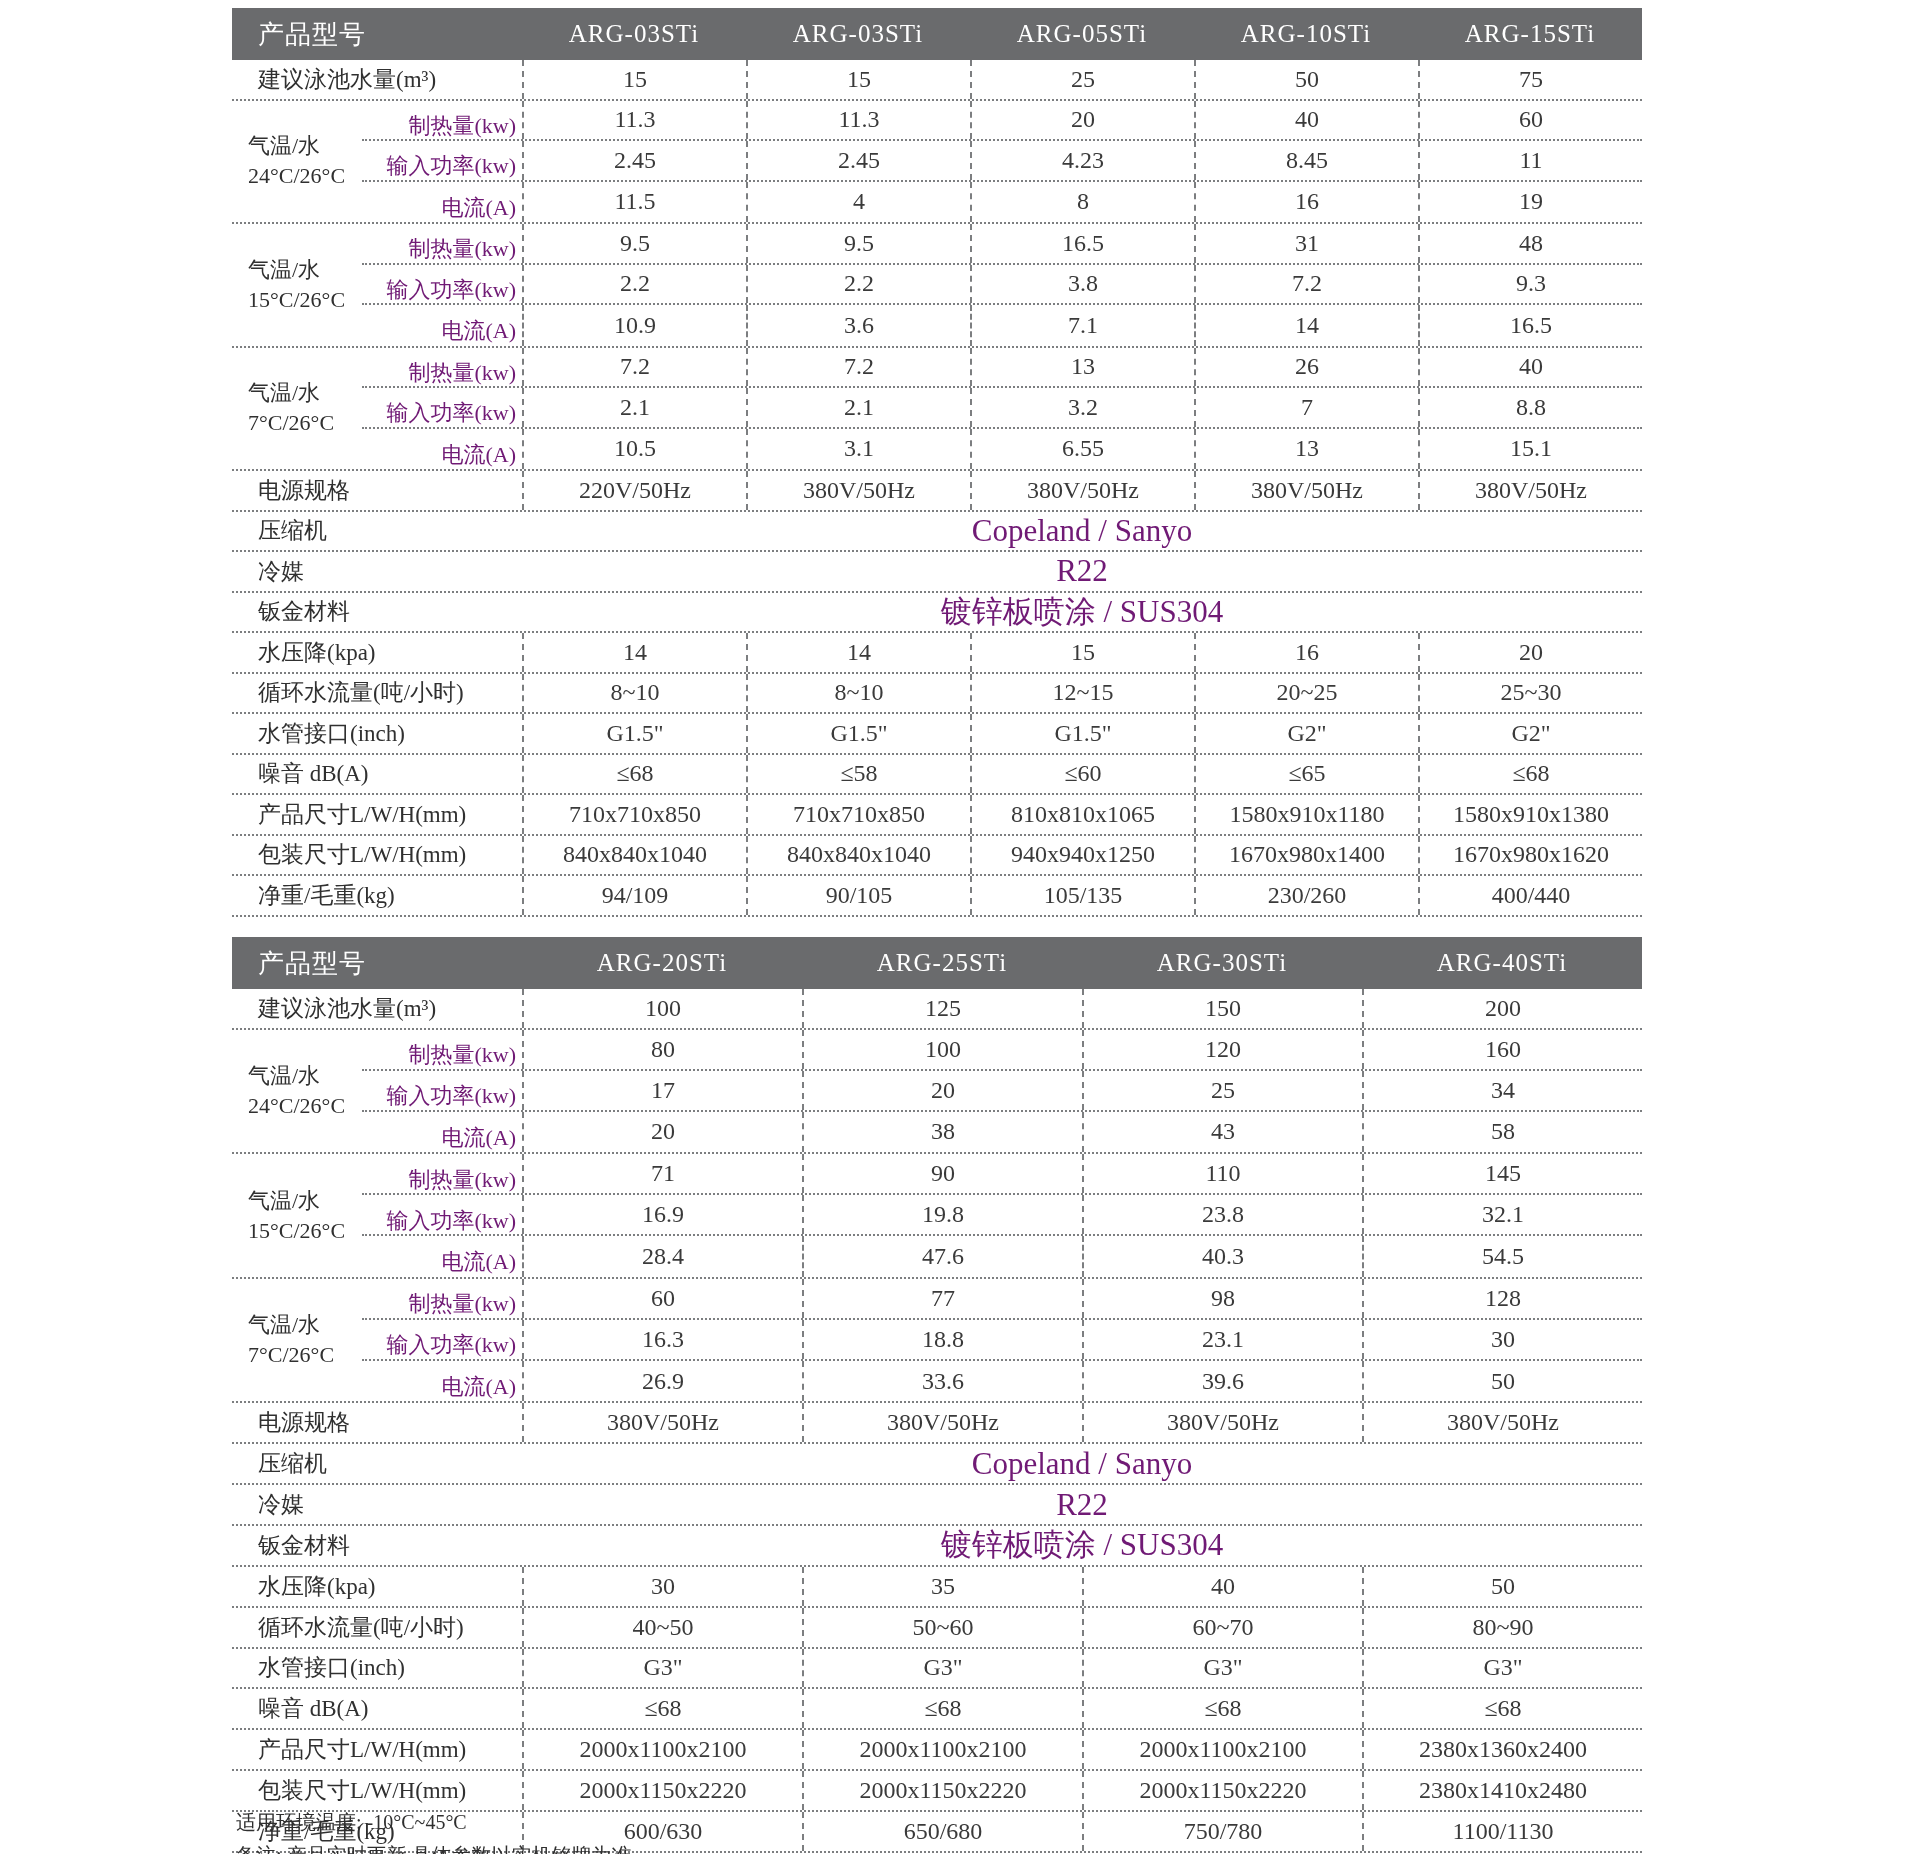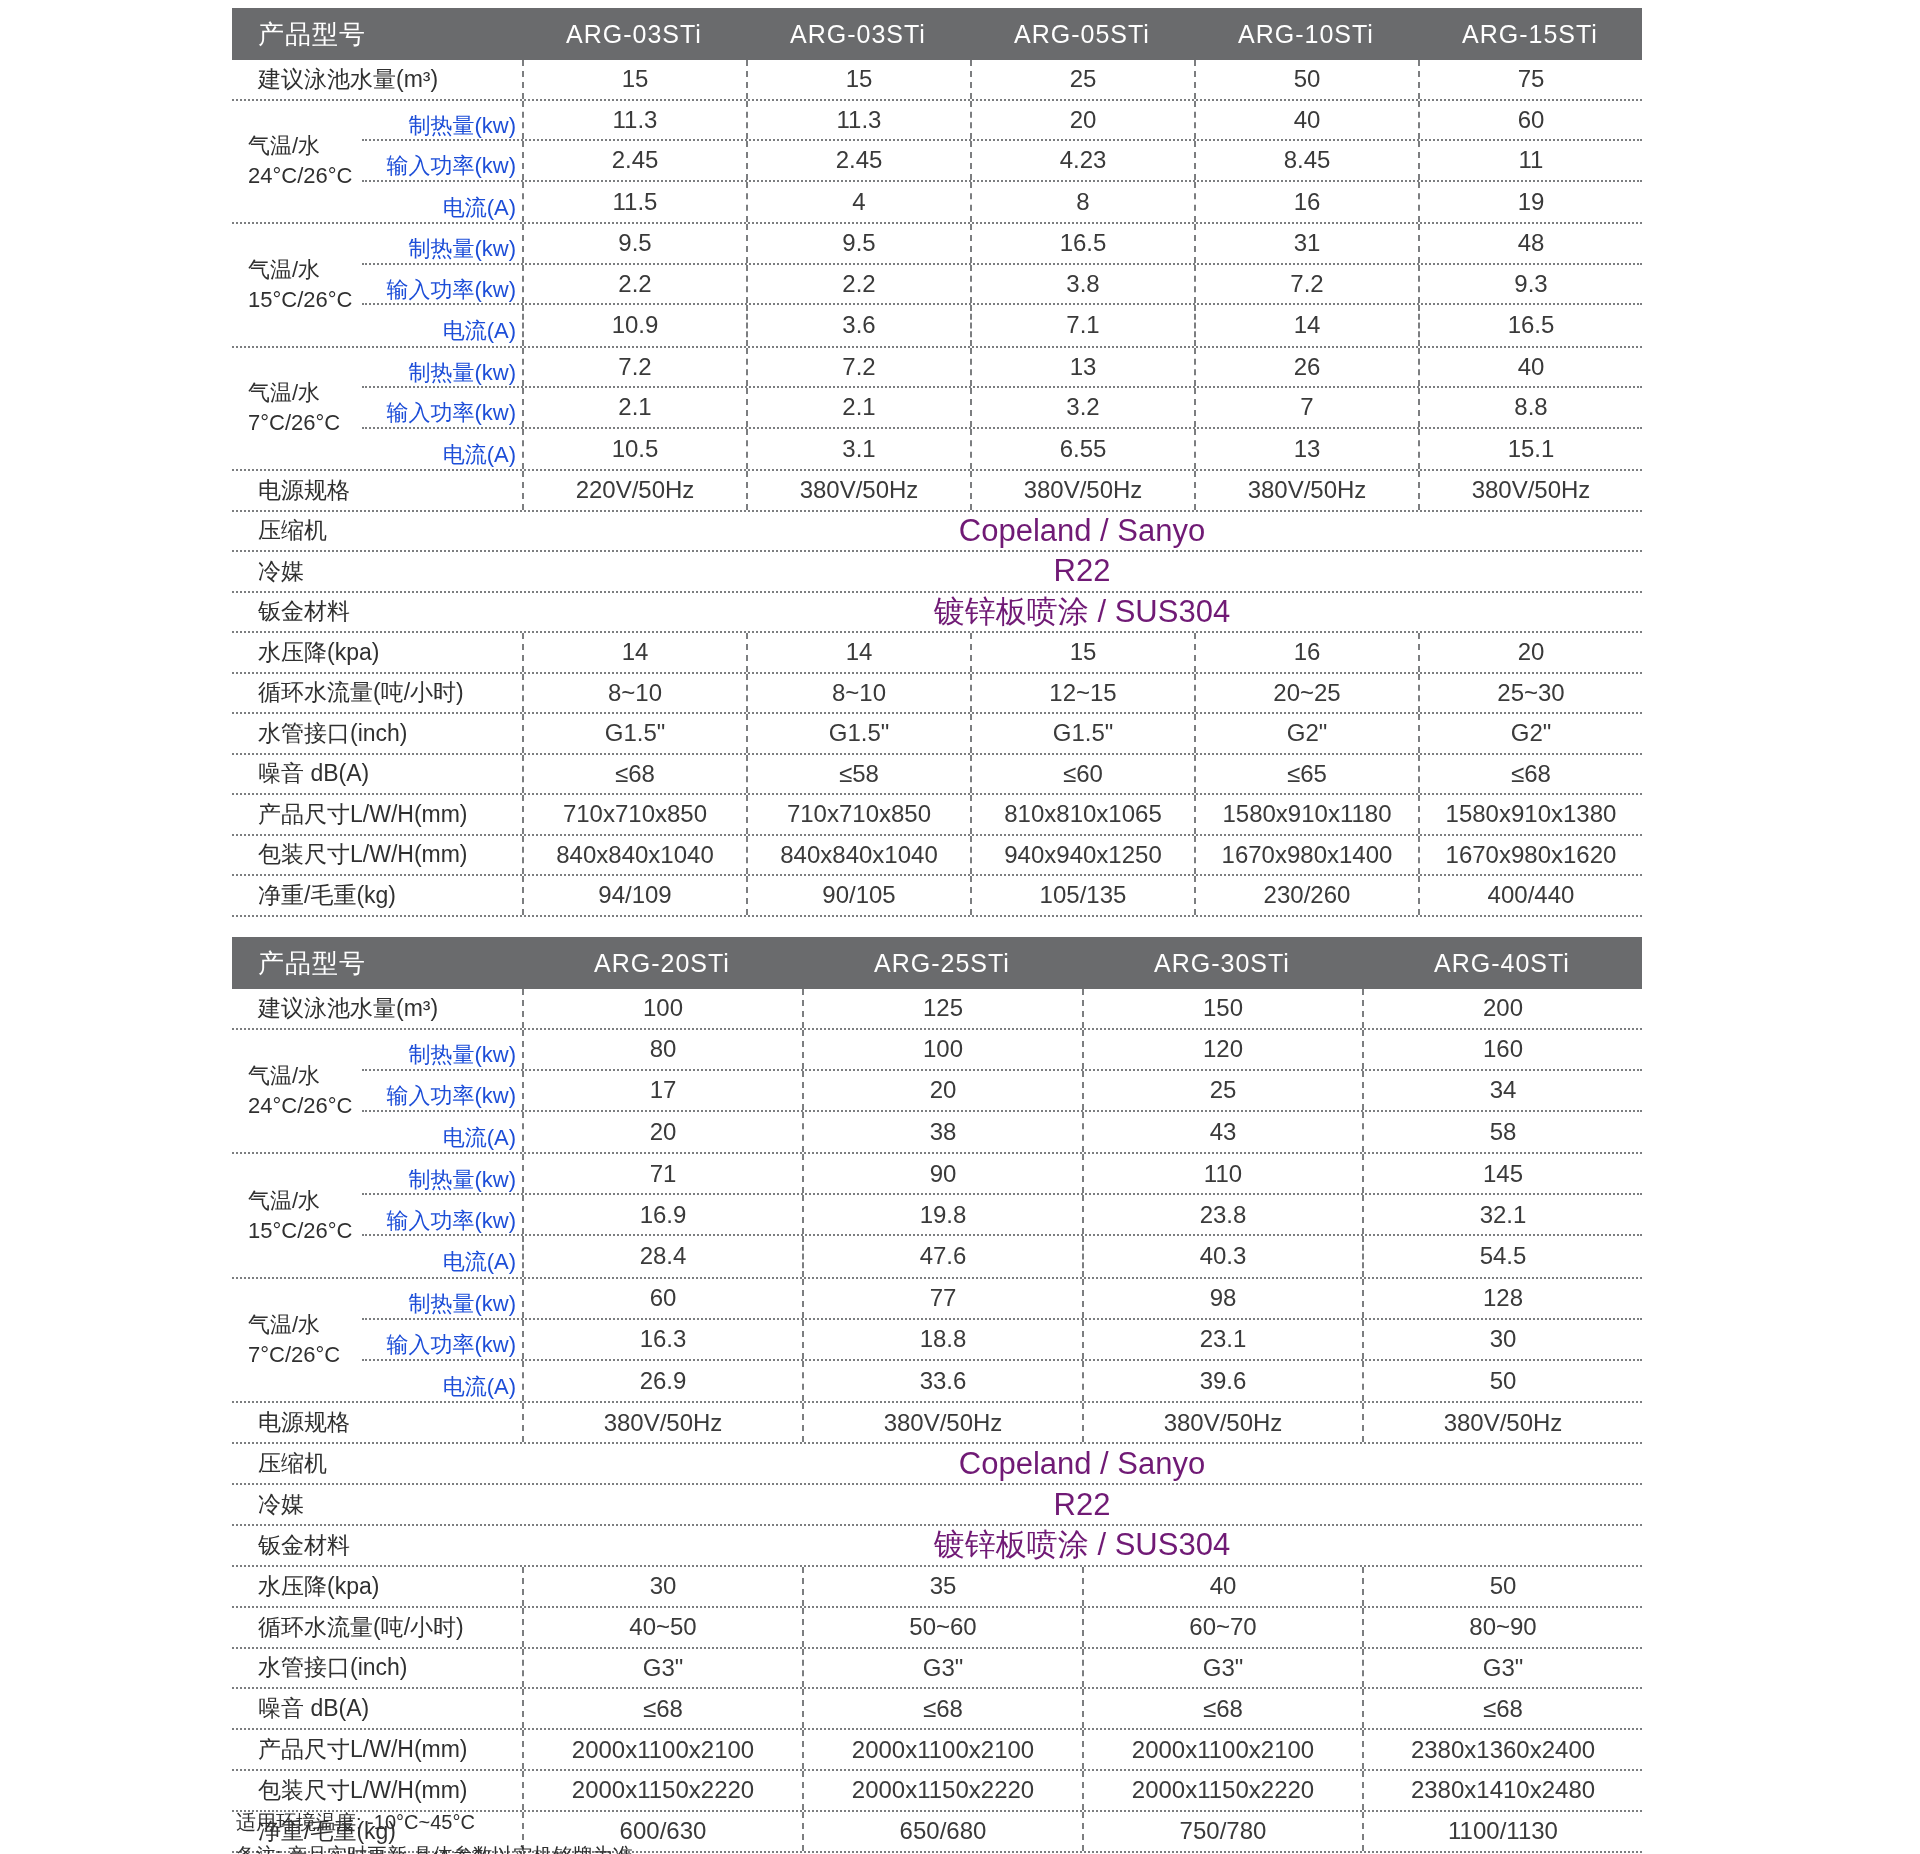--- a/index.html
+++ b/index.html
@@ -1,39 +1,39 @@
 <!DOCTYPE html>
 <html><head>
 <meta charset="utf-8">
 <style>
   html,body{margin:0;padding:0;background:#ffffff;}
   .page{
     position:relative;width:1920px;height:1854px;background:#ffffff;overflow:hidden;
-    font-family:Liberation Sans, sans-serif;
+    font-family:Liberation Serif, serif;
     --bc:#7c7e80;--hdr:#6a6b6d;
   }
   .spec-table{position:absolute;left:232px;width:1410px;color:#303030;}
   .t1{top:8px;--rh:40.5px;--vw:224px;}
   .t2{top:937px;--rh:40.85px;--vw:280px;}
   .thead{display:flex;height:52px;background:var(--hdr);color:#ffffff;align-items:center;}
   .thead .hlbl{width:290px;box-sizing:border-box;padding-left:26px;font-size:26px;letter-spacing:1px;}
   .thead .mdl{width:var(--vw);text-align:center;font-size:25px;letter-spacing:1px;}
   .row{display:flex;box-sizing:border-box;border-bottom:2px dotted var(--bc);}
   .row.single{height:var(--rh);align-items:stretch;}
   .lblcell{width:290px;box-sizing:border-box;padding-left:26px;font-size:23px;display:flex;align-items:center;}
   .vcell{width:var(--vw);box-sizing:border-box;border-left:2px dashed var(--bc);
          font-size:24px;color:#3a3a3a;display:flex;align-items:center;justify-content:center;}
   .spancell{flex:1;font-size:31px;color:#701a75;display:flex;align-items:center;justify-content:center;}
   .grp{display:flex;box-sizing:border-box;border-bottom:2px dotted var(--bc);}
   .grpl{width:130px;box-sizing:border-box;padding-left:16px;display:flex;flex-direction:column;
         justify-content:center;font-size:22px;line-height:30px;color:#303030;}
   .subs{flex:1;display:flex;flex-direction:column;}
   .sub{display:flex;height:var(--rh);box-sizing:border-box;border-bottom:2px dotted var(--bc);align-items:stretch;}
   .sub:last-child{border-bottom:none;}
-  .sublbl{width:160px;box-sizing:border-box;padding-right:6px;font-size:22px;color:#1d4ed8;
+  .sublbl{width:160px;box-sizing:border-box;padding-right:6px;font-size:22px;color:#701a75;
           display:flex;align-items:center;justify-content:flex-end;white-space:nowrap;margin-top:12px;}
   .notes{position:absolute;left:236px;top:1806px;font-size:20px;color:#2f2f2f;line-height:33px;}
   .notes div{white-space:pre;}
 </style>
 </head>
 <body>
 
 <div class="page">
   <div class="spec-table t1" id="table1">
       <div class="thead">

